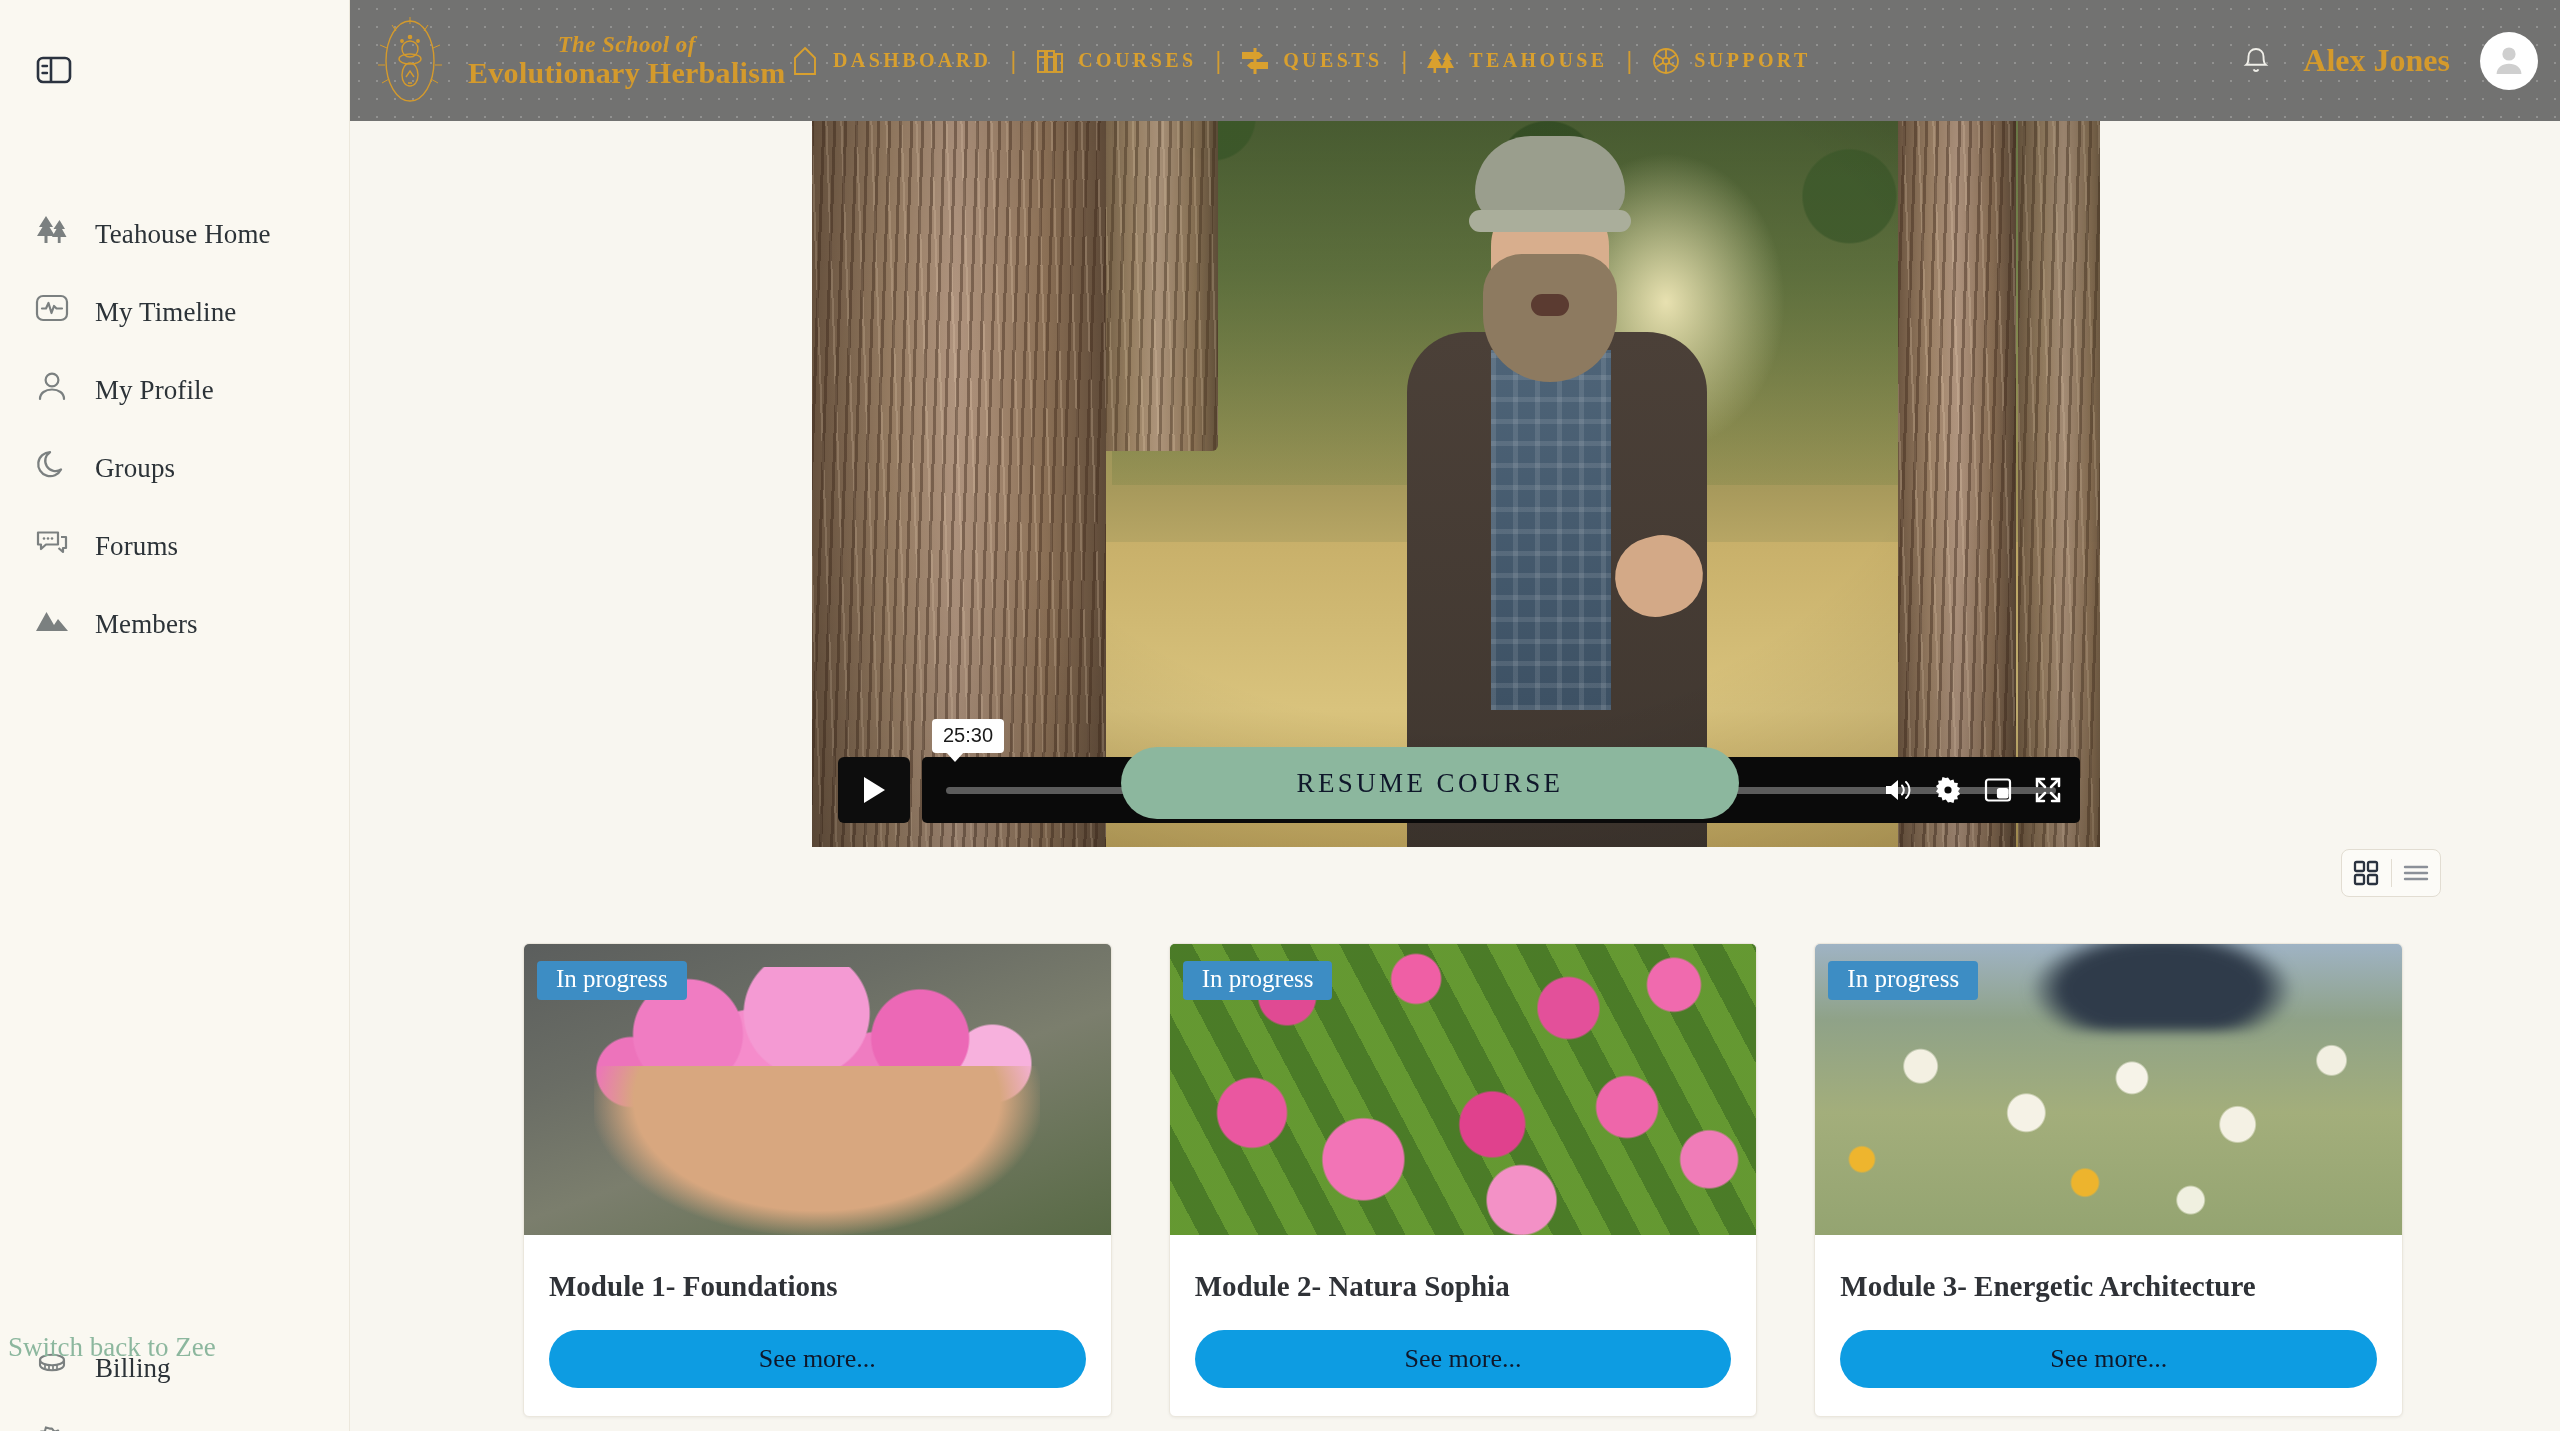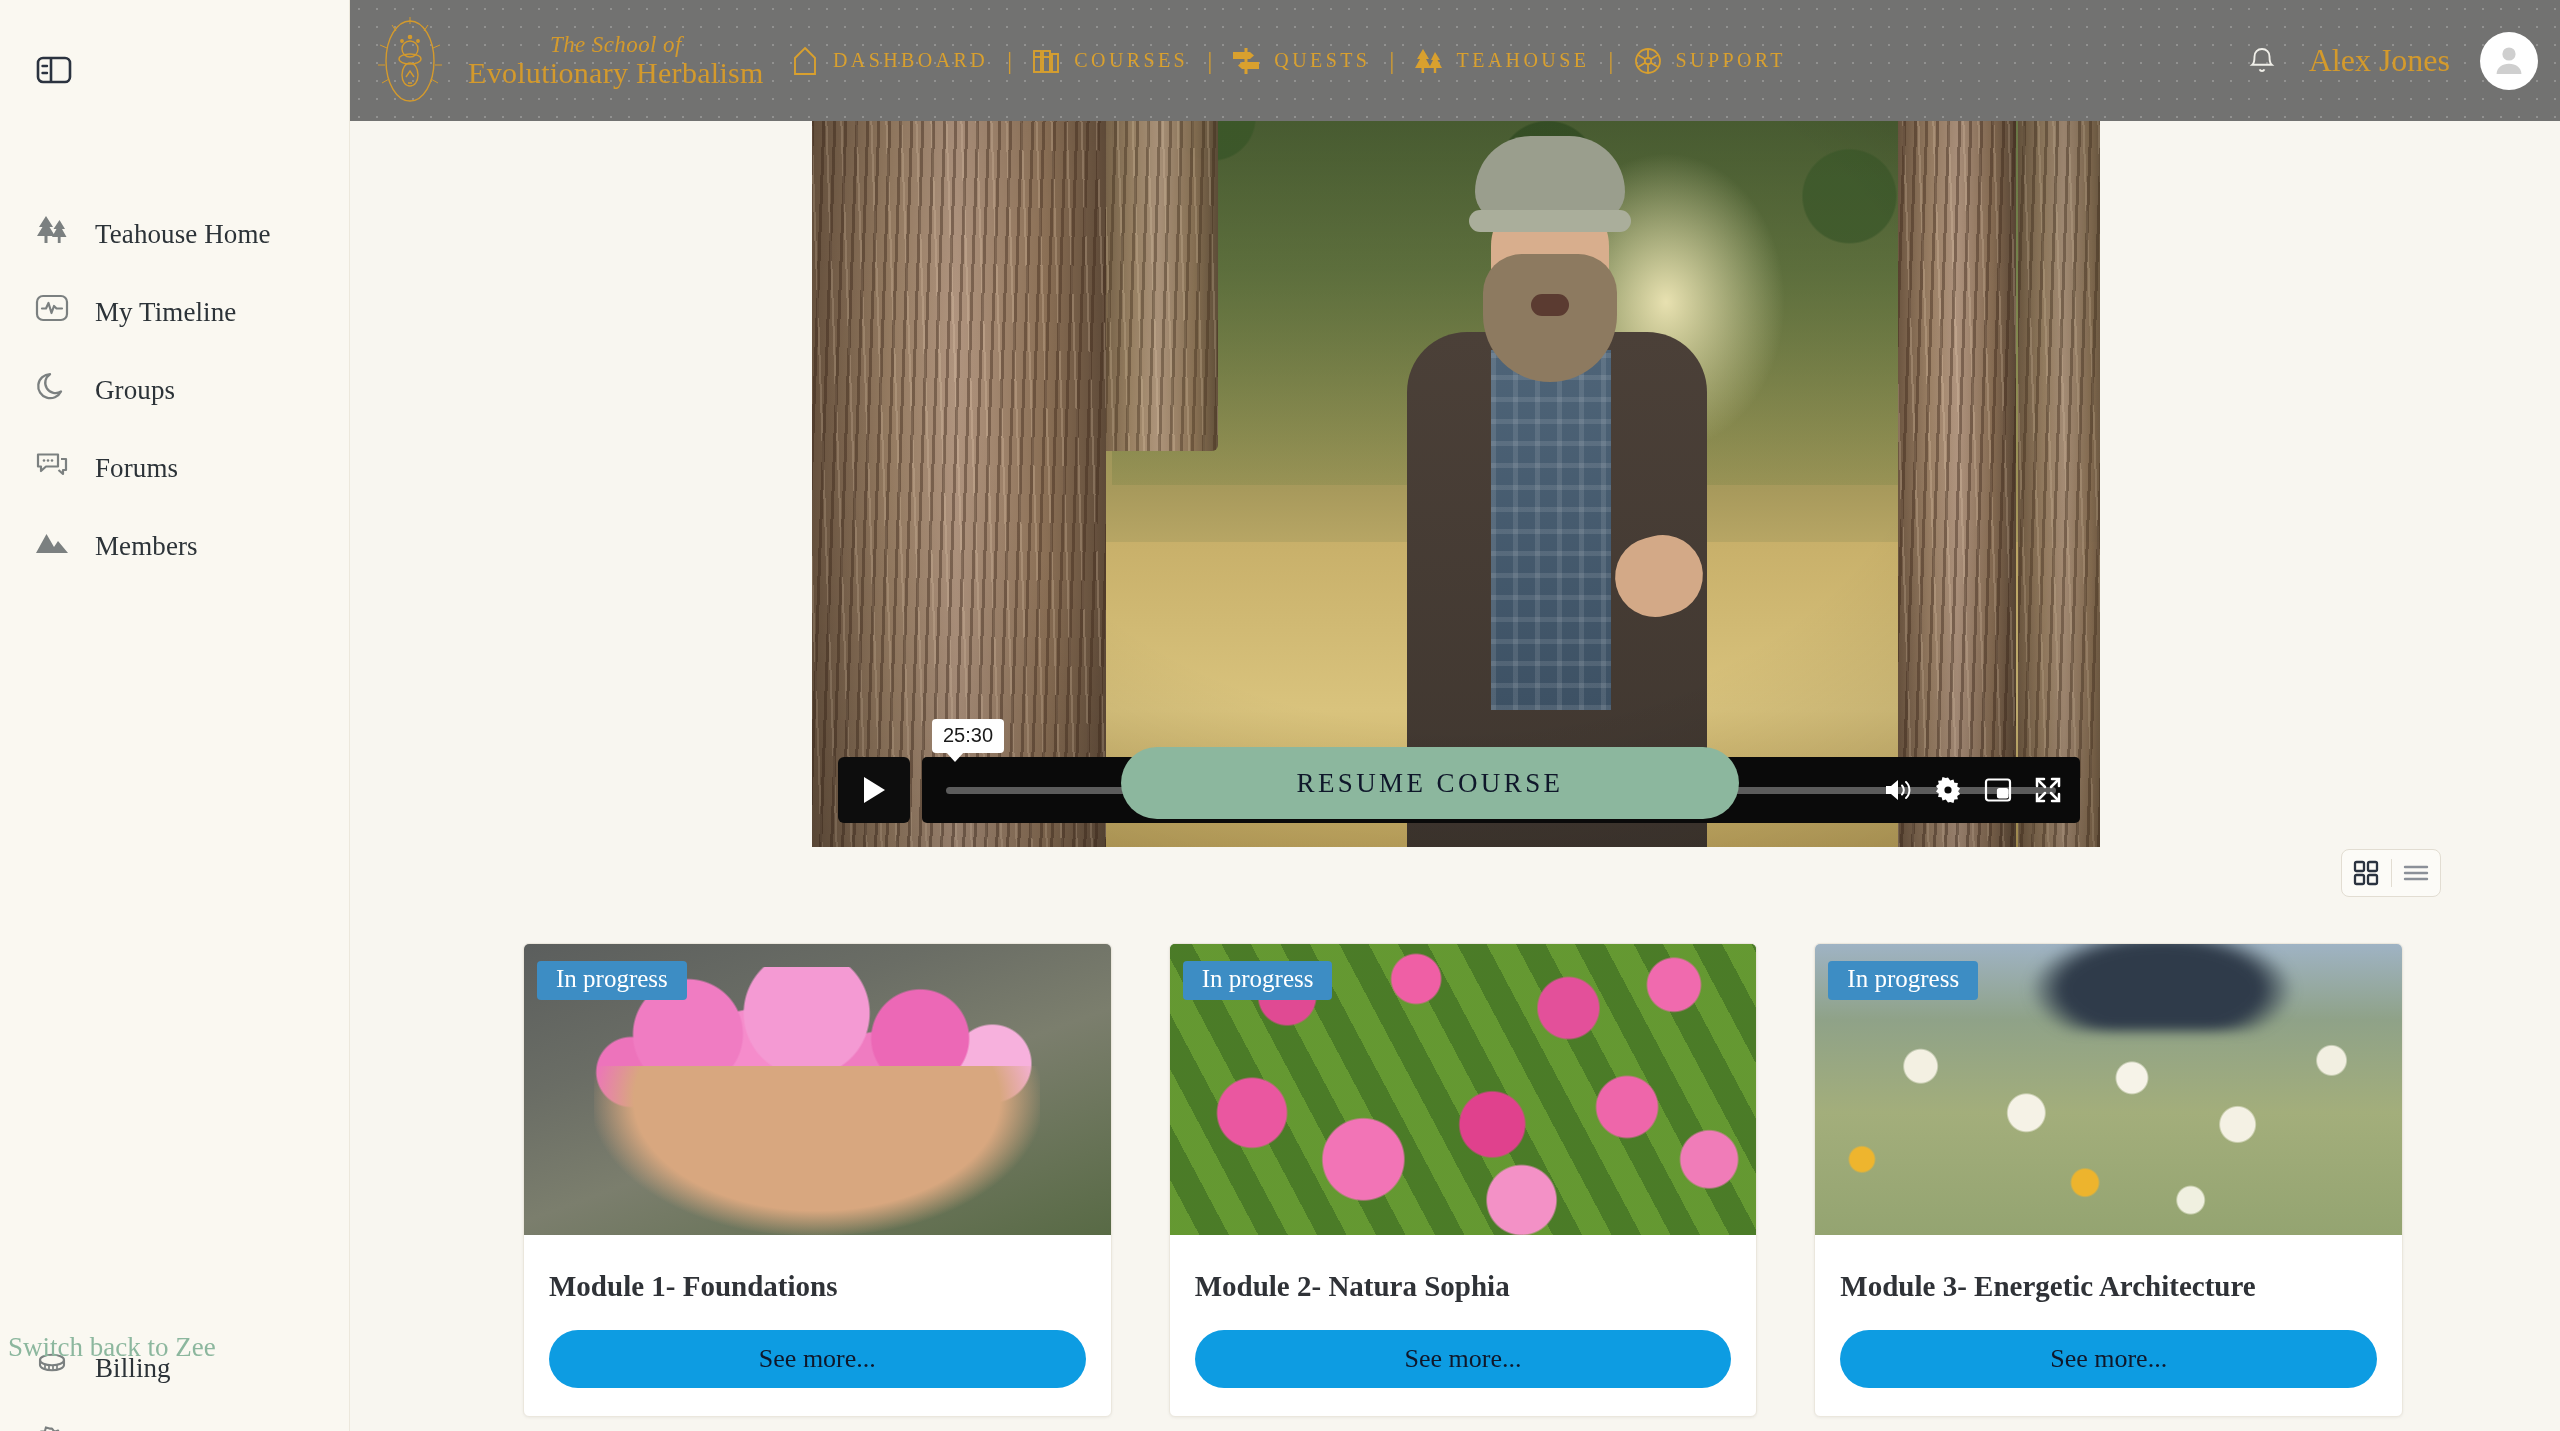--- a/index.html
+++ b/index.html
@@ -84,20 +84,21 @@
 
   
   #header {
     position: absolute;
     left: 350px; top: 0;
     width: 2210px;
     height: 121px;
     background: #727271;
     overflow: hidden;
     z-index: 30;
+    font-weight: bold;
   }
   #header::after {
     content: "";
     position: absolute;
     inset: 0;
     background-image:
       radial-gradient(rgba(255,255,255,.22) 1px, transparent 1.2px);
     background-size: 18px 18px;
     pointer-events: none;
   }
@@ -471,20 +472,29 @@
       <a class="nav-item">
         <span class="nav-icon">
           <svg width="34" height="30" viewBox="0 0 34 30" fill="none">
             <rect x="2" y="3" width="30" height="24" rx="6" stroke="#7b8080" stroke-width="2.2"></rect>
             <polyline points="7,15.5 11,15.5 13.5,10 16.5,20 19,13 21.5,15.5 27,15.5" stroke="#7b8080" stroke-width="2.2" stroke-linecap="round" stroke-linejoin="round"></polyline>
           </svg>
         </span>
         <span class="nav-label">My Timeline</span>
       </a>
 
+      <a class="nav-item">
+        <span class="nav-icon">
+          <svg width="32" height="32" viewBox="0 0 32 32" fill="none">
+            <circle cx="16" cy="10" r="6.4" stroke="#7b8080" stroke-width="2.2"></circle>
+            <path d="M4 29c0-6 5.4-9.5 12-9.5S28 23 28 29" stroke="#7b8080" stroke-width="2.2" stroke-linecap="round"></path>
+          </svg>
+        </span>
+        <span class="nav-label">My Profile</span>
+      </a>
 
       <a class="nav-item">
         <span class="nav-icon">
           <svg width="32" height="32" viewBox="0 0 32 32" fill="none">
             <path d="M25 21.5A12 12 0 1 1 14 4.2 9.6 9.6 0 0 0 25 21.5Z" stroke="#7b8080" stroke-width="2.3" stroke-linejoin="round"></path>
           </svg>
         </span>
         <span class="nav-label">Groups</span>
       </a>
 

